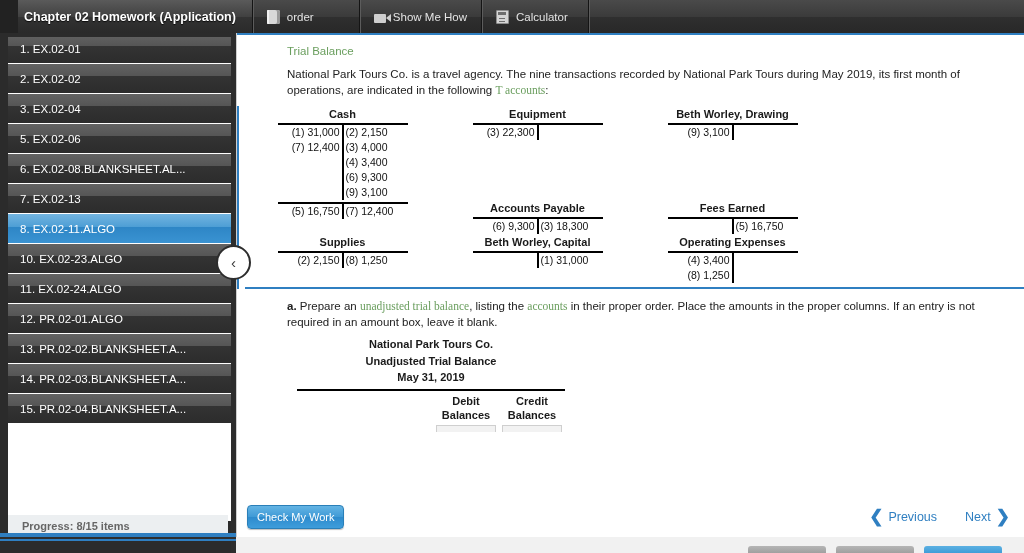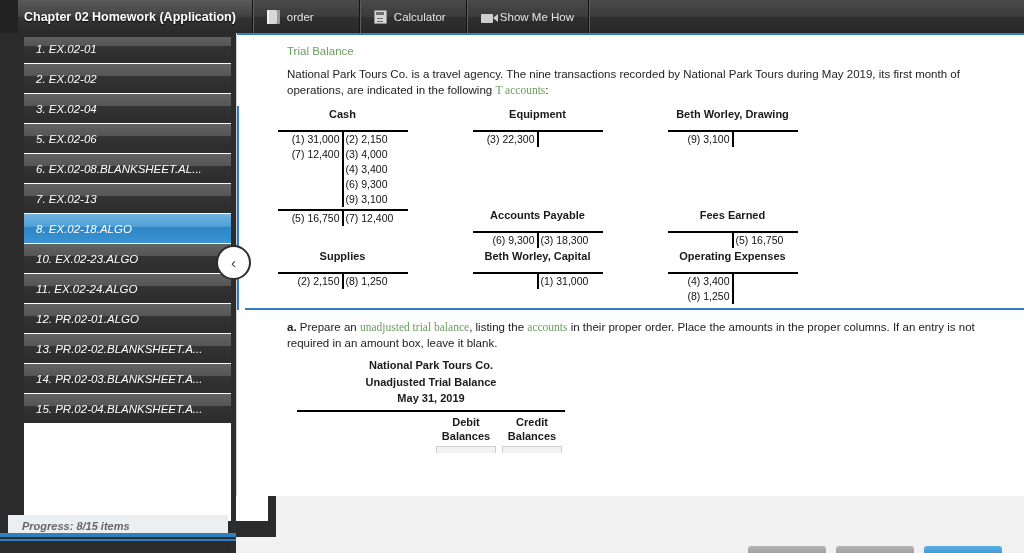--- a/index.html
+++ b/index.html
@@ -48,22 +48,21 @@
     border-top: 4.5px solid transparent; border-bottom: 4.5px solid transparent;
     border-right: 5px solid #cfcfcf; }
   .ticon.calc { background: #d5d5d5; border-radius: 1px; border: 1px solid #8f8f8f; }
   .ticon.calc:after { content:""; position:absolute; left:1.5px; top:1.5px; right:1.5px; height:3px;
     background:#6e6e6e; box-shadow: 0 5px 0 -1px #6e6e6e, 0 8px 0 -1px #6e6e6e; }
 
   
   .sidebar {
     position: absolute; left: 0; top: 33px; width: 276px; height: 520px;
     background: #2b2b2b;
-    padding: 4px 8px 0 24px;
-    font-style: italic;
+    padding: 4px 8px 0 8px;
   }
   .side-inner {
     background: #fff; height: 484px; overflow: hidden; position: relative;
   }
   .qlist { position: absolute; left: 0; top: -4px; width: 100%; }
   .qitem {
     position: relative;
     height: 30px; margin: 0 0 0 0;
     display: flex; align-items: center;
     padding: 0 10px 0 12px;
@@ -109,21 +108,21 @@
 
   .green { color: #6a9e5e; font-family: Liberation Serif, serif; }
   .body-text { font-size: 11.5px; color: #222; line-height: 16px; }
   .sec-title { font-size: 11.5px; color: #6a9e5e; padding: 10px 0 9px 0; }
 
   
   .tgrid { display: grid; grid-template-columns: 195px 195px 195px; column-gap: 0; }
   .tacct { padding-top: 2px; }
   .tacct .t-head {
     text-align: center; font-size: 11px; font-weight: bold; color: #1a1a1a;
-    padding-bottom: 10px;
+    padding-bottom: 3px;
   }
   .tacct .t-head.green { color: #6a9e5e; }
   .t-body { position: relative; width: 130px; margin: 0 auto; }
   .t-top { height: 2px; background: #000; }
   .t-cols { display: flex; position: relative; justify-content: space-between; }
   .t-cols:before {
     content: ""; position: absolute; left: 50%; top: 0; bottom: 0;
     width: 2px; background: #000; transform: translateX(-1px);
   }
   .t-col { width: 50%; }
@@ -186,26 +185,26 @@
   <div class="left-dark-band"></div>
 
   <div class="topbar">
     <div class="topbar-leftedge"></div>
     <div class="hw-title">Chapter 02 Homework (Application)</div>
     <div class="tab">
       <span class="ticon book"></span>
       <span>order</span>
     </div>
     <div class="tab">
+      <span class="ticon video"></span>
+      <span>Show Me How</span>
+    </div>
+    <div class="tab">
       <span class="ticon calc"></span>
       <span>Calculator</span>
-    </div>
-    <div class="tab">
-      <span class="ticon video"></span>
-      <span>Show Me How</span>
     </div>
     <div class="tab-spacer"></div>
   </div>
 
   <div class="sidebar">
     <div class="side-inner">
       <div class="qlist" id="qlist">
           <div class="qitem">
             <span class="qlabel">1. EX.02-01</span>
             <span class="dot done"></span>
@@ -224,21 +223,21 @@
           </div>
           <div class="qitem">
             <span class="qlabel">6. EX.02-08.BLANKSHEET.AL...</span>
             <span class="dot done"></span>
           </div>
           <div class="qitem">
             <span class="qlabel">7. EX.02-13</span>
             <span class="dot done"></span>
           </div>
           <div class="qitem sel">
-            <span class="qlabel">8. EX.02-18.ALGO</span>
+            <span class="qlabel">8. EX.02-11.ALGO</span>
             <span class="dot todo"></span>
           </div>
           <div class="qitem">
             <span class="qlabel">10. EX.02-23.ALGO</span>
             <span class="dot todo"></span>
           </div>
           <div class="qitem">
             <span class="qlabel">11. EX.02-24.ALGO</span>
             <span class="dot todo"></span>
           </div>
@@ -445,20 +444,32 @@
           </div>
         </div>
         <div class="tb-inputs">
           <div class="tb-input"></div>
           <div class="tb-input"></div>
         </div>
       </div>
     </div>
   </div>
 
+  <div class="bottombar">
+    <div class="cmw">Check My Work</div>
+    <div class="navspace"></div>
+    <div class="navbtn nav-prev">
+      <span class="chev">❮</span>
+      <span>Previous</span>
+    </div>
+    <div class="navbtn">
+      <span>Next</span>
+      <span class="chev">❯</span>
+    </div>
+  </div>
 
   <div class="footer-dark"></div>
   <div class="footer-strip"></div>
   <div class="footer-btns">
     <div class="fbtn gray"></div>
     <div class="fbtn gray"></div>
     <div class="fbtn blue"></div>
   </div>
 
 </div>

